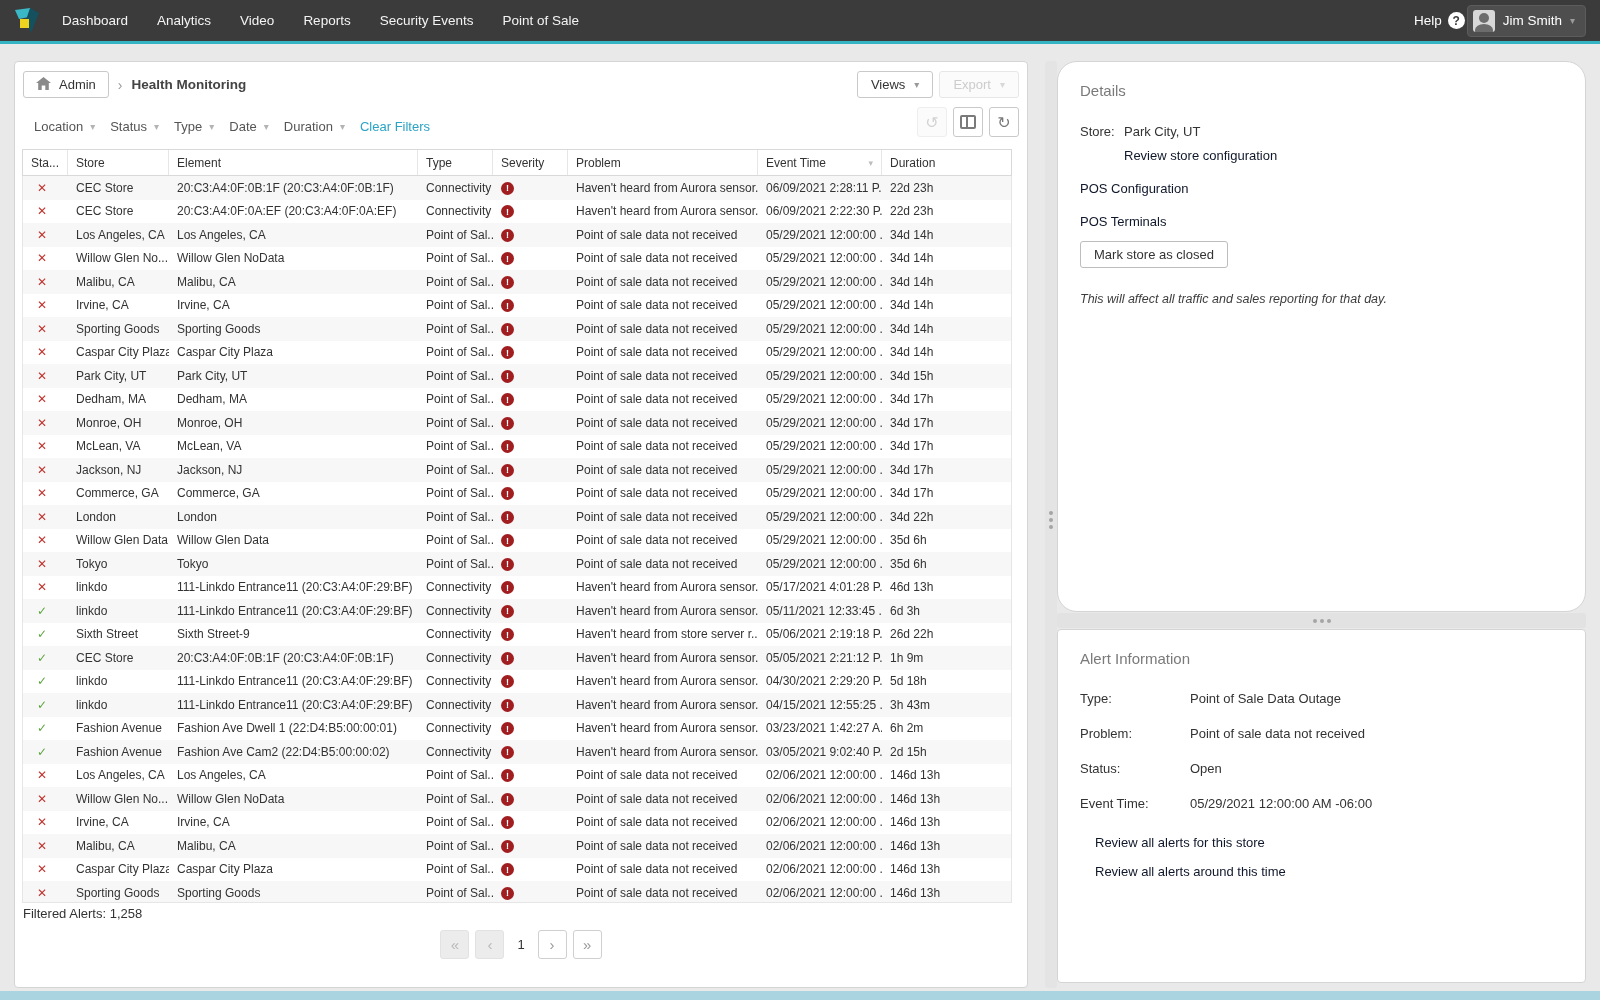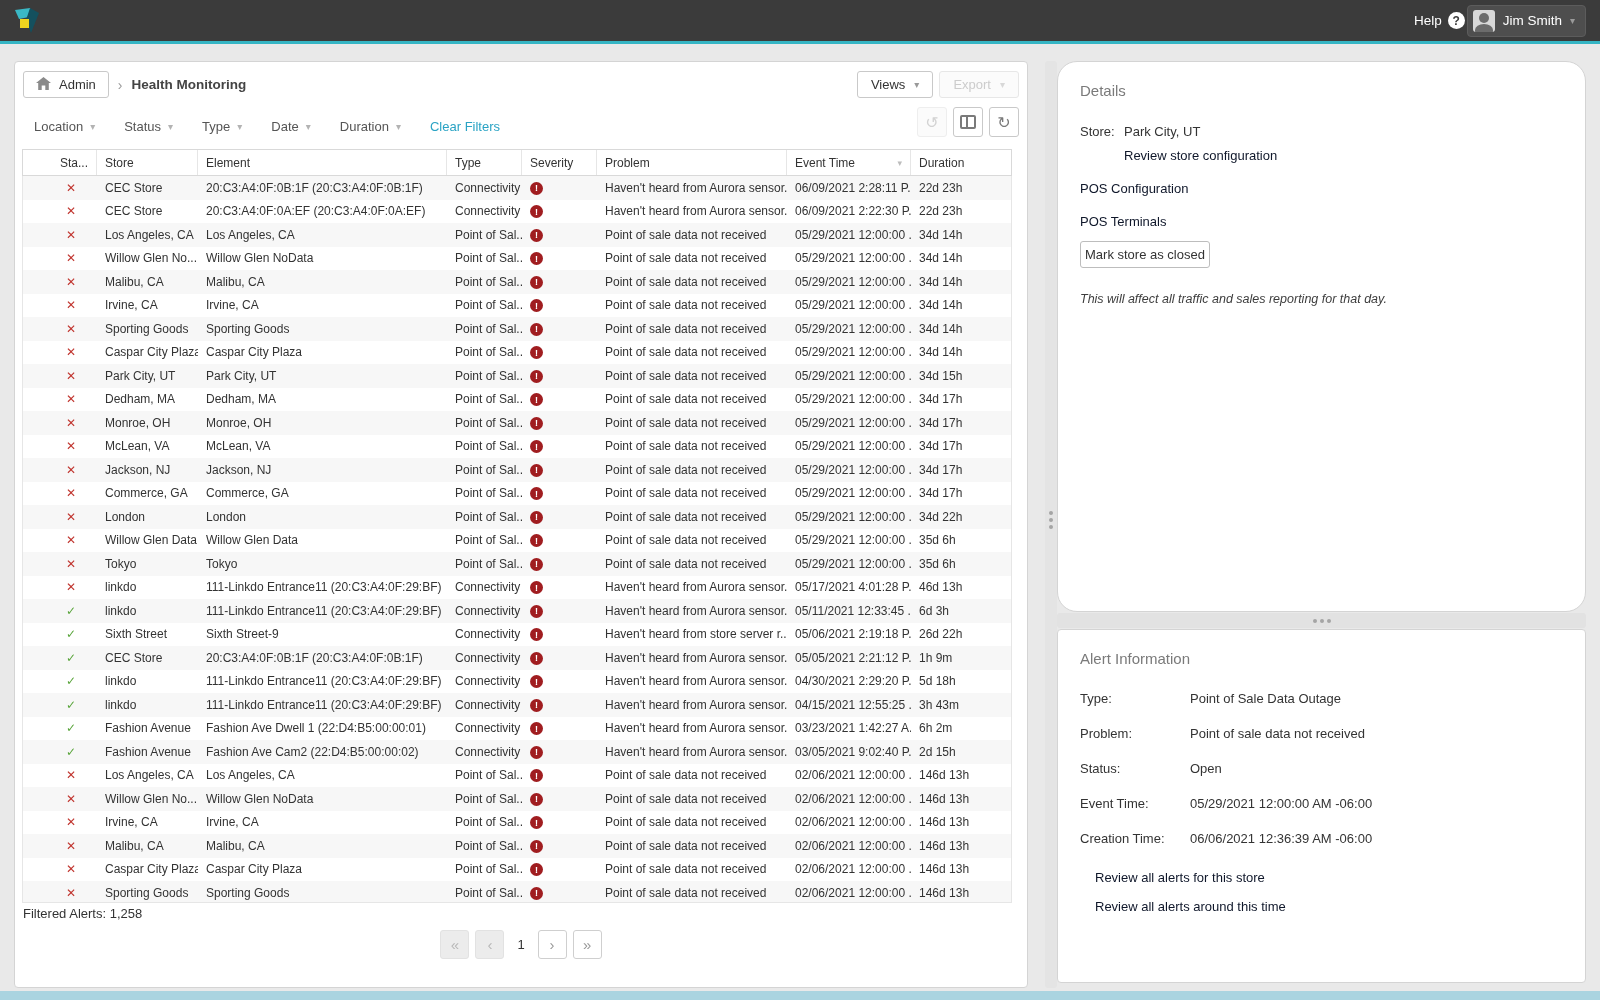--- a/index.html
+++ b/index.html
@@ -39,29 +39,29 @@
     font-size:13px;color:#333;display:flex;align-items:center;gap:9px;cursor:pointer;box-sizing:border-box;}
   .caret{color:#999;font-size:10px;}
   .btn.disabled{background:#fbfbfb;border-color:#e7e7e7;color:#cccccc;cursor:default;}
   .btn.disabled .caret{color:#d8d8d8;}
   .icon-row{position:absolute;top:45px;right:8px;display:flex;gap:6px;}
   .icon-btn{width:30px;height:30px;border:1px solid #c9c9c9;border-radius:3px;background:#fff;
     display:flex;align-items:center;justify-content:center;color:#7a7a7a;font-size:16px;cursor:pointer;box-sizing:border-box;}
   .icon-btn.disabled{border-color:#eeeeee;background:#fbfbfb;color:#d3d3d3;cursor:default;}
   .cols-glyph{width:12px;height:10px;border:2px solid currentColor;border-radius:2px;position:relative;}
   .cols-glyph::after{content:"";position:absolute;left:4px;top:0;bottom:0;border-left:2px solid currentColor;}
-  .filter-row{position:absolute;top:52px;left:19px;display:flex;gap:29px;align-items:center;
+  .filter-row{position:absolute;top:52px;left:19px;display:flex;gap:15px;align-items:center;
     font-size:13px;color:#555;height:24px;}
   .filter-item{display:flex;align-items:center;gap:7px;cursor:pointer;}
   .filter-item .caret{color:#b3b3b3;}
   .clear-filters{color:#2aa3c4;cursor:pointer;}
 
   
   .table-wrap{position:absolute;top:87px;left:7px;width:990px;}
-  .thead,.tr{display:grid;grid-template-columns:45px 101px 249px 75px 75px 190px 124px 1fr;padding-left:29px;}
+  .thead,.tr{display:grid;grid-template-columns:45px 101px 249px 75px 75px 190px 124px 1fr;}
   .thead{height:27px;border:1px solid #d9d9d9;box-sizing:border-box;font-size:12px;color:#333;background:#fff;}
   .th{padding:0 8px;border-right:1px solid #e6e6e6;display:flex;align-items:center;overflow:hidden;
     white-space:nowrap;gap:5px;}
   .th:last-child{border-right:none;}
   .th .sort{margin-left:auto;color:#bdbdbd;font-size:9px;}
   .tbody{border:1px solid #e6e6e6;border-top:none;height:726px;overflow:hidden;background:#fff;}
   .tr{height:23.5px;align-items:center;font-size:12px;color:#333;cursor:pointer;}
   .tr:nth-child(odd){background:#f7f7f7;}
   .td{padding:0 8px;white-space:nowrap;overflow:hidden;}
   .td.c-status{padding-left:14px;}
@@ -89,41 +89,49 @@
     padding:20px 22px;}
   .details-card{left:1057px;top:61px;width:529px;height:551px;border-radius:20px;}
   .alert-card{left:1057px;top:629px;width:529px;height:354px;}
   .panel-title{color:#7a7a7a;font-size:15px;}
   .store-row{margin-top:25px;display:flex;font-size:13px;color:#333;}
   .store-label{width:44px;}
   .link{color:#0f172a;font-size:13px;cursor:pointer;}
   .review-link{display:block;margin-left:44px;margin-top:9px;}
   .pos-link{display:block;margin-top:18px;}
   .close-btn{margin-top:12px;border:1px solid #bdbdbd;border-radius:3px;background:#fff;height:27px;
-    padding:0 4px;font-size:13px;color:#333;display:inline-flex;align-items:center;cursor:pointer;}
+    padding:0 13px;font-size:13px;color:#333;display:inline-flex;align-items:center;cursor:pointer;}
   .note{font-style:italic;font-size:12.5px;color:#3d3d3d;margin-top:24px;}
   .fields{margin-top:24px;}
   .field-row{display:flex;font-size:13px;color:#333;margin-bottom:20px;}
   .field-label{width:110px;flex:0 0 auto;}
   .alert-links{margin-top:24px;}
   .alert-link{display:block;margin-bottom:14px;margin-left:15px;}
 
   .bottom-bar{position:absolute;left:0;top:991px;width:1600px;height:9px;background:#aad4e0;}
 </style>
 </head>
 <body>
 
 <div class="navbar">
   <span class="logo">
     <svg width="27" height="28" viewBox="0 0 27 28">
       <polygon points="1,3 16,1 20,9 5,12" fill="#3ab8c5"></polygon>
       <polygon points="16,1 25,6 17,26 12,13" fill="#14505e"></polygon>
       <rect x="6" y="12" width="9" height="9" fill="#efd41f"></rect>
     </svg>
   </span>
+  <div class="nav-items">
+      <div class="nav-item">Dashboard</div>
+      <div class="nav-item">Analytics</div>
+      <div class="nav-item">Video</div>
+      <div class="nav-item">Reports</div>
+      <div class="nav-item">Security Events</div>
+      <div class="nav-item">Point of Sale</div>
+    </div>
   <div class="nav-right">
     <div class="help">
       <span>Help</span>
       <span class="help-q">?</span>
     </div>
     <div class="user-chip">
       <span class="avatar"></span>
       <span>Jim Smith</span>
       <span class="chip-caret">▾</span>
     </div>
@@ -594,24 +602,20 @@
         <span>Point of sale data not received</span>
       </div>
       <div class="field-row">
         <span class="field-label">Status:</span>
         <span>Open</span>
       </div>
       <div class="field-row">
         <span class="field-label">Event Time:</span>
         <span>05/29/2021 12:00:00 AM -06:00</span>
       </div>
-      <div class="field-row">
-        <span class="field-label">Creation Time:</span>
-        <span>06/06/2021 12:36:39 AM -06:00</span>
-      </div>
     </div>
   <div class="alert-links">
       <span class="link alert-link">Review all alerts for this store</span>
       <span class="link alert-link">Review all alerts around this time</span>
     </div>
 </div>
 
 <div class="bottom-bar"></div>
 
 </body></html>

